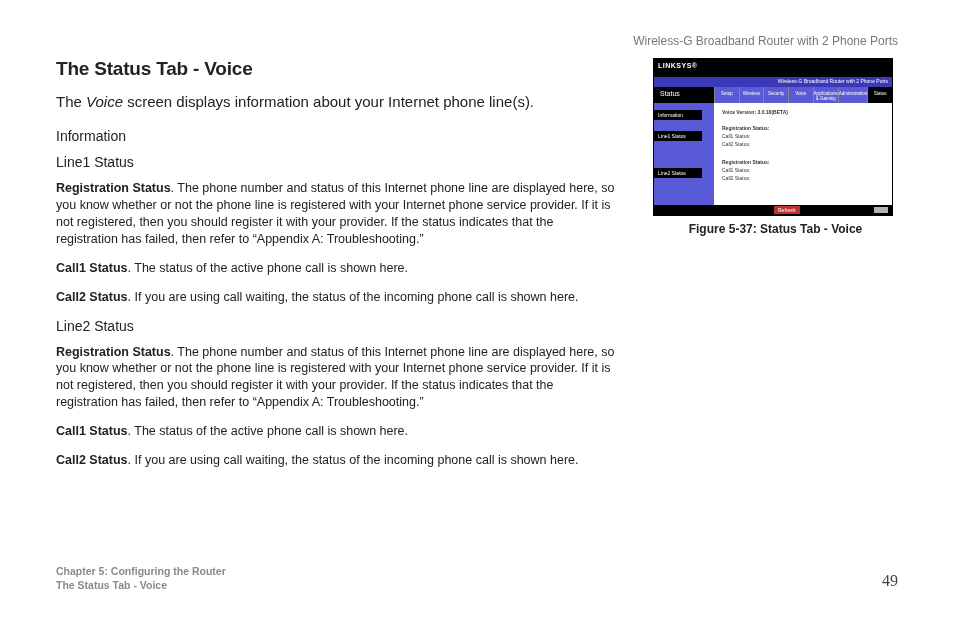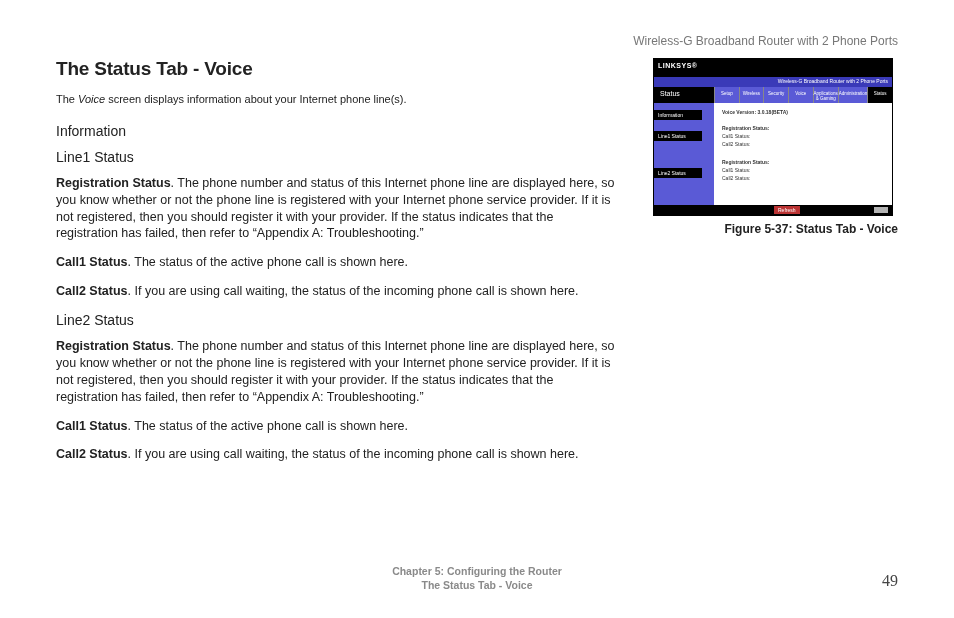--- a/index.html
+++ b/index.html
@@ -22,21 +22,21 @@
   .main {
     width: 560px;
   }
   h1 {
     font-size: 19px;
     font-weight: bold;
     margin: 30px 0 12px 0;
     letter-spacing: -0.2px;
   }
   .intro {
-    font-size: 11px;
+    font-size: 15px;
     margin-bottom: 16px;
     line-height: 1.35;
   }
   .intro .ital { font-style: italic; }
   h2 {
     font-size: 14px;
     font-weight: normal;
     margin: 6px 0 10px 0;
     color: #222;
   }
@@ -106,35 +106,34 @@
   }
   .ss-cisco {
     position: absolute; right: 4px; bottom: 2px; width: 14px; height: 6px;
     background: #fff; opacity: 0.7;
   }
   .ss-btn {
     position: absolute; bottom: 1px; left: 120px;
     background: #b33; color: #fff; font-size: 5px; padding: 1px 4px;
   }
   .fig-caption {
-    font-size: 12px; font-weight: bold; text-align: right;
+    font-size: 12px; font-weight: bold; text-align: center;
     margin-top: 6px;
   }
   .footer {
     position: absolute;
     bottom: 26px;
     left: 56px;
     right: 56px;
   }
   .foot-chapter {
     font-size: 10.5px;
     font-weight: bold;
     color: #8a8a8a;
     line-height: 1.35;
-    text-align: center;
   }
   .foot-page {
     position: absolute;
     right: 0;
     top: 8px;
     font-size: 16px;
     color: #444;
     font-family: Liberation Serif, serif;
   }
 </style>

